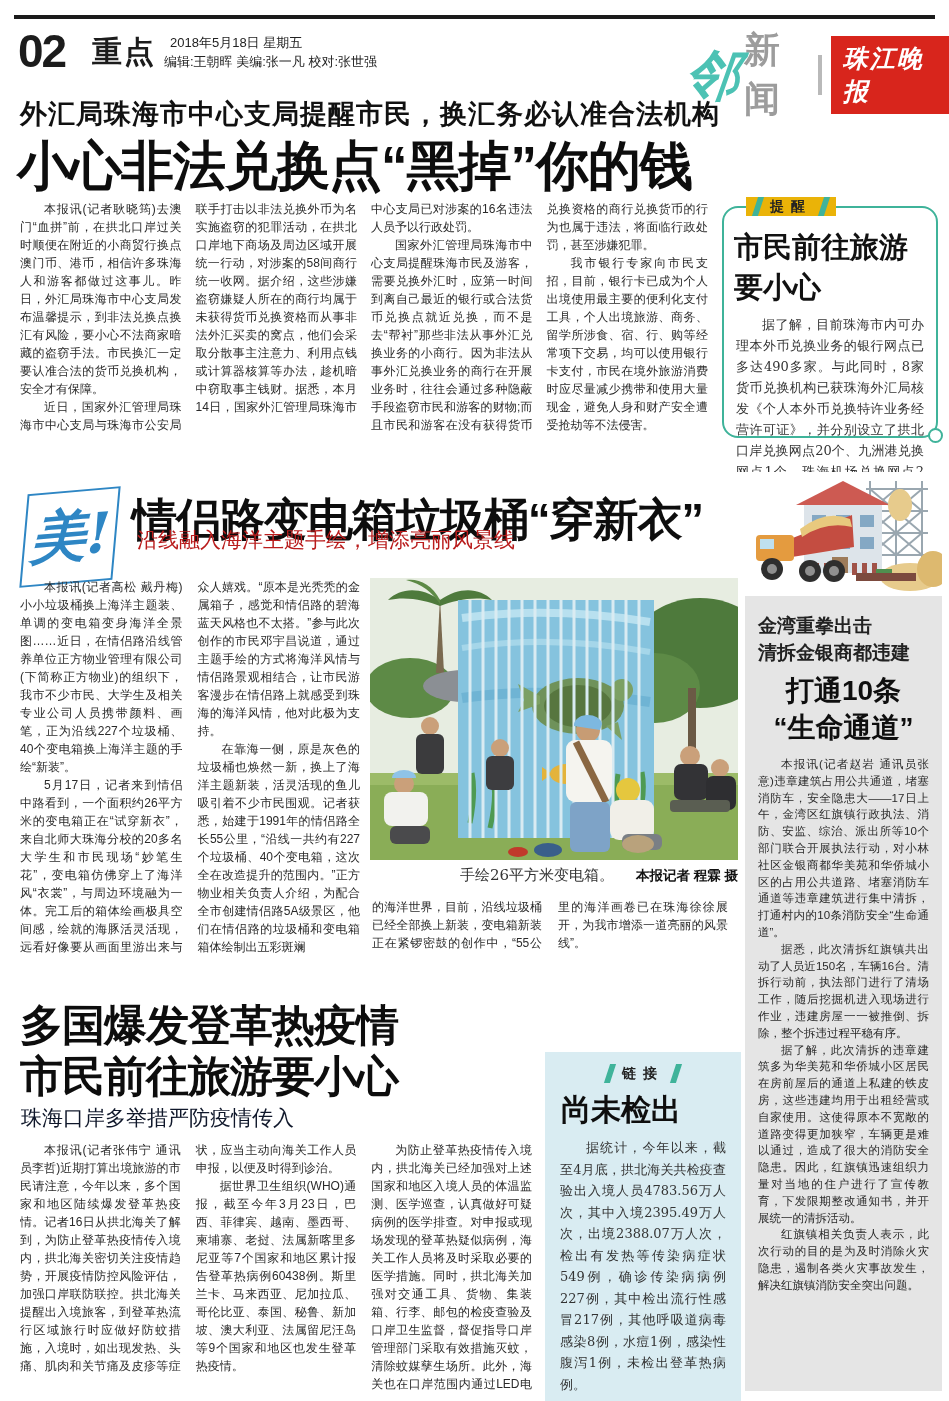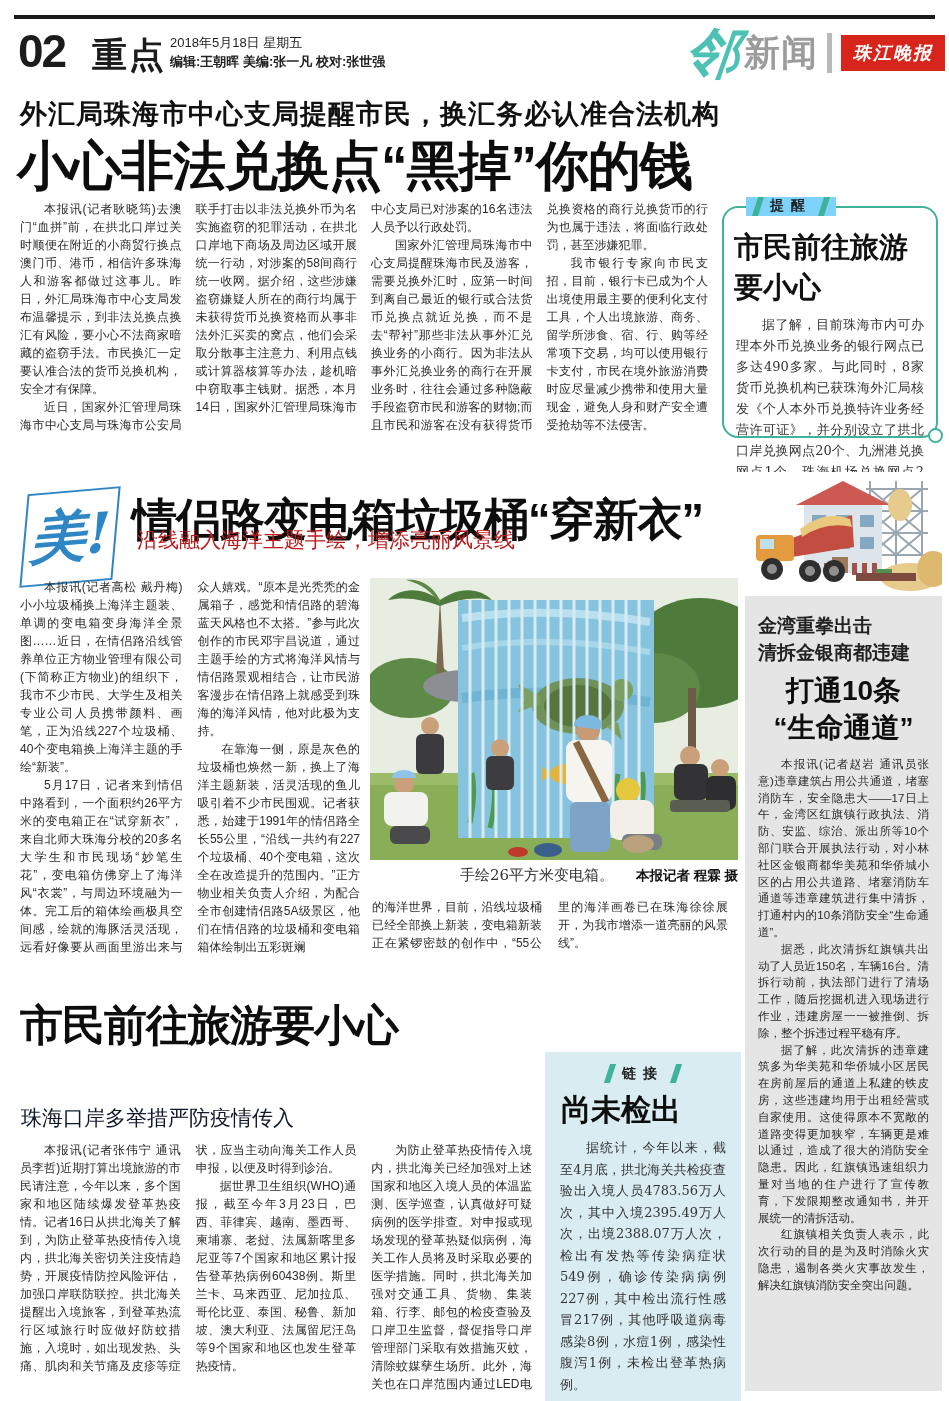--- a/index.html
+++ b/index.html
@@ -2,40 +2,40 @@
 <html><head>
 <meta charset="utf-8">
 <style>
   html,body{margin:0;padding:0;background:#ffffff;}
   #page{position:relative;width:949px;height:1401px;background:#fff;overflow:hidden;
         font-family:"Liberation Sans",sans-serif;color:#1c1c1c;}
   .abs{position:absolute;}
   
   .top-rule{left:14px;top:15px;width:921px;height:4px;background:#1b1b1b;}
   .page-num{left:18px;top:24px;font-size:46px;font-weight:800;letter-spacing:-2px;}
-  .section-name{left:92px;top:32px;font-size:35px;font-weight:800;letter-spacing:2px;}
+  .section-name{left:92px;top:32px;font-size:30px;font-weight:800;letter-spacing:2px;}
   .date-line{left:170px;top:34px;font-size:13px;color:#222;}
-  .credits-line{left:170px;top:53px;font-size:13px;font-weight:700;color:#222;}
+  .credits-line{left:164px;top:53px;font-size:13px;font-weight:400;color:#222;}
   .logo{left:686px;top:26px;display:flex;align-items:center;}
   .logo-char{color:#4cc2b4;font-size:54px;font-weight:800;font-style:italic;
              font-family:"DejaVu Serif",serif;line-height:54px;transform:skewX(-6deg);}
   .logo-news{color:#9c9c9c;font-size:36px;font-weight:800;margin-left:4px;letter-spacing:1px;}
   .logo-div{width:5px;height:40px;background:#b9b9b9;margin:0 9px;}
   .logo-paper{background:#d8251c;color:#fff;font-family:"DejaVu Serif",serif;
-              font-style:italic;font-weight:800;font-size:18px;padding:6px 12px;letter-spacing:2px;}
+              font-style:italic;font-weight:800;font-size:25px;padding:6px 12px;letter-spacing:2px;}
   
   .a1-kicker{left:20px;top:96px;font-size:27px;font-weight:600;letter-spacing:1px;color:#111;}
   .a1-headline{left:17px;top:131px;font-size:53px;font-weight:800;letter-spacing:-1px;color:#0d0d0d;}
   .body-text{font-size:12px;line-height:18px;text-align:justify;color:#2a2a2a;overflow:hidden;}
   .body-text p{margin:0;text-indent:2em;}
   .a1-body{left:20px;top:200px;width:688px;height:272px;column-count:4;column-gap:14px;}
   
   .reminder{left:722px;top:206px;width:212px;height:228px;border:2px solid #3fb39a;border-radius:16px;}
-  .box-tag{position:absolute;top:-11px;left:22px;background:#7dd3fc;display:flex;gap:9px;
-           align-items:flex-start;padding:0 9px;}
+  .box-tag{position:absolute;top:-11px;left:22px;background:#eab308;display:flex;gap:9px;
+           align-items:center;padding:0 9px;}
   .tag-bar{width:6px;height:19px;background:#3fb39a;transform:skewX(-18deg);}
   .tag-text{font-size:14px;font-weight:800;letter-spacing:7px;color:#222;}
   .reminder-title{margin:20px 10px 4px 10px;font-size:29px;font-weight:800;letter-spacing:0px;color:#111;}
   .serif-body{font-family:"DejaVu Serif",serif;font-size:13px;line-height:21px;
               text-align:justify;color:#333;text-indent:2em;overflow:hidden;}
   .reminder-body{margin:6px 12px;height:158px;}
   .reminder-dot{position:absolute;right:-7px;bottom:-7px;width:11px;height:11px;border:2px solid #3fb39a;
                 border-radius:50%;background:#fff;}
   
   .badge{left:24px;top:490px;width:88px;height:90px;border:2px solid #2e86c4;
@@ -240,20 +240,21 @@
     </div>
     <div class="body-text pink-body">
         <p>本报讯(记者赵岩 通讯员张意)违章建筑占用公共通道，堵塞消防车，安全隐患大——17日上午，金湾区红旗镇行政执法、消防、安监、综治、派出所等10个部门联合开展执法行动，对小林社区金银商都华美苑和华侨城小区的占用公共道路、堵塞消防车通道等违章建筑进行集中清拆，打通村内的10条消防安全“生命通道”。</p>
         <p>据悉，此次清拆红旗镇共出动了人员近150名，车辆16台。清拆行动前，执法部门进行了清场工作，随后挖掘机进入现场进行作业，违建房屋一一被推倒、拆除，整个拆违过程平稳有序。</p>
         <p>据了解，此次清拆的违章建筑多为华美苑和华侨城小区居民在房前屋后的通道上私建的铁皮房，这些违建均用于出租经营或自家使用。这使得原本不宽敞的道路变得更加狭窄，车辆更是难以通过，造成了很大的消防安全隐患。因此，红旗镇迅速组织力量对当地的住户进行了宣传教育，下发限期整改通知书，并开展统一的清拆活动。</p>
         <p>红旗镇相关负责人表示，此次行动的目的是为及时消除火灾隐患，遏制各类火灾事故发生，解决红旗镇消防安全突出问题。</p>
       </div>
   </div>
 
   <div class="abs a3-headline">
+    <div>多国爆发登革热疫情</div>
     <div>市民前往旅游要小心</div>
   </div>
   <div class="abs a3-subtitle">珠海口岸多举措严防疫情传入</div>
   <div class="abs body-text a3-body">
       <p>本报讯(记者张伟宁 通讯员李哲)近期打算出境旅游的市民请注意，今年以来，多个国家和地区陆续爆发登革热疫情。记者16日从拱北海关了解到，为防止登革热疫情传入境内，拱北海关密切关注疫情趋势，开展疫情防控风险评估，加强口岸联防联控。拱北海关提醒出入境旅客，到登革热流行区域旅行时应做好防蚊措施，入境时，如出现发热、头痛、肌肉和关节痛及皮疹等症状，应当主动向海关工作人员申报，以便及时得到诊治。</p>
       <p>据世界卫生组织(WHO)通报，截至今年3月23日，巴西、菲律宾、越南、墨西哥、柬埔寨、老挝、法属新喀里多尼亚等7个国家和地区累计报告登革热病例60438例。斯里兰卡、马来西亚、尼加拉瓜、哥伦比亚、泰国、秘鲁、新加坡、澳大利亚、法属留尼汪岛等9个国家和地区也发生登革热疫情。</p>
       <p>为防止登革热疫情传入境内，拱北海关已经加强对上述国家和地区入境人员的体温监测、医学巡查，认真做好可疑病例的医学排查。对申报或现场发现的登革热疑似病例，海关工作人员将及时采取必要的医学措施。同时，拱北海关加强对交通工具、货物、集装箱、行李、邮包的检疫查验及口岸卫生监督，督促指导口岸管理部门采取有效措施灭蚊，清除蚊媒孳生场所。此外，海关也在口岸范围内通过LED电子屏、公告栏及时更新登革热疫情动态，提醒旅客前往疫情流行地区人员做好个人防护，提高旅客主动申报意识。</p>
     </div>
 
   <div class="abs link-box">

